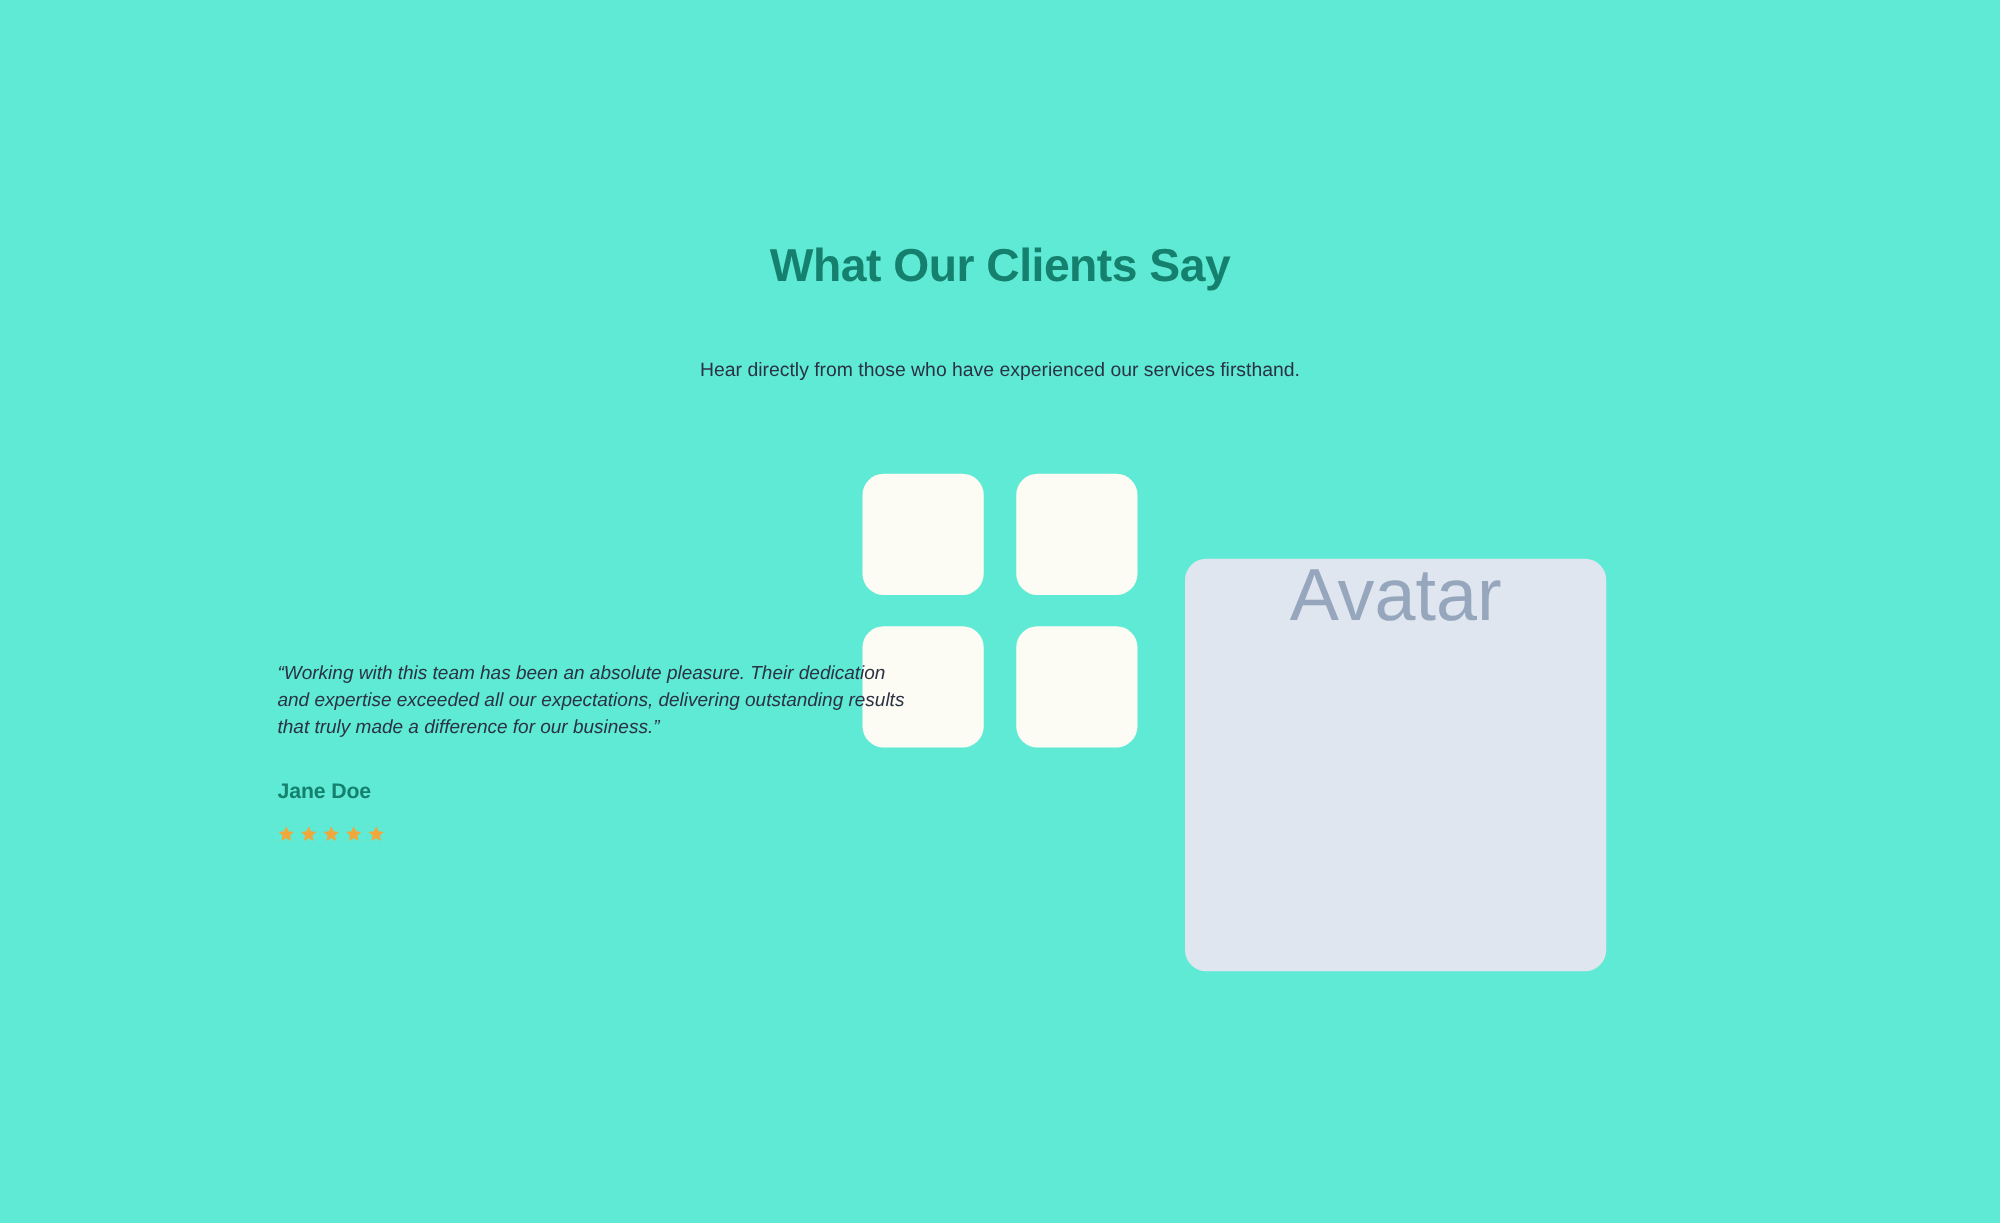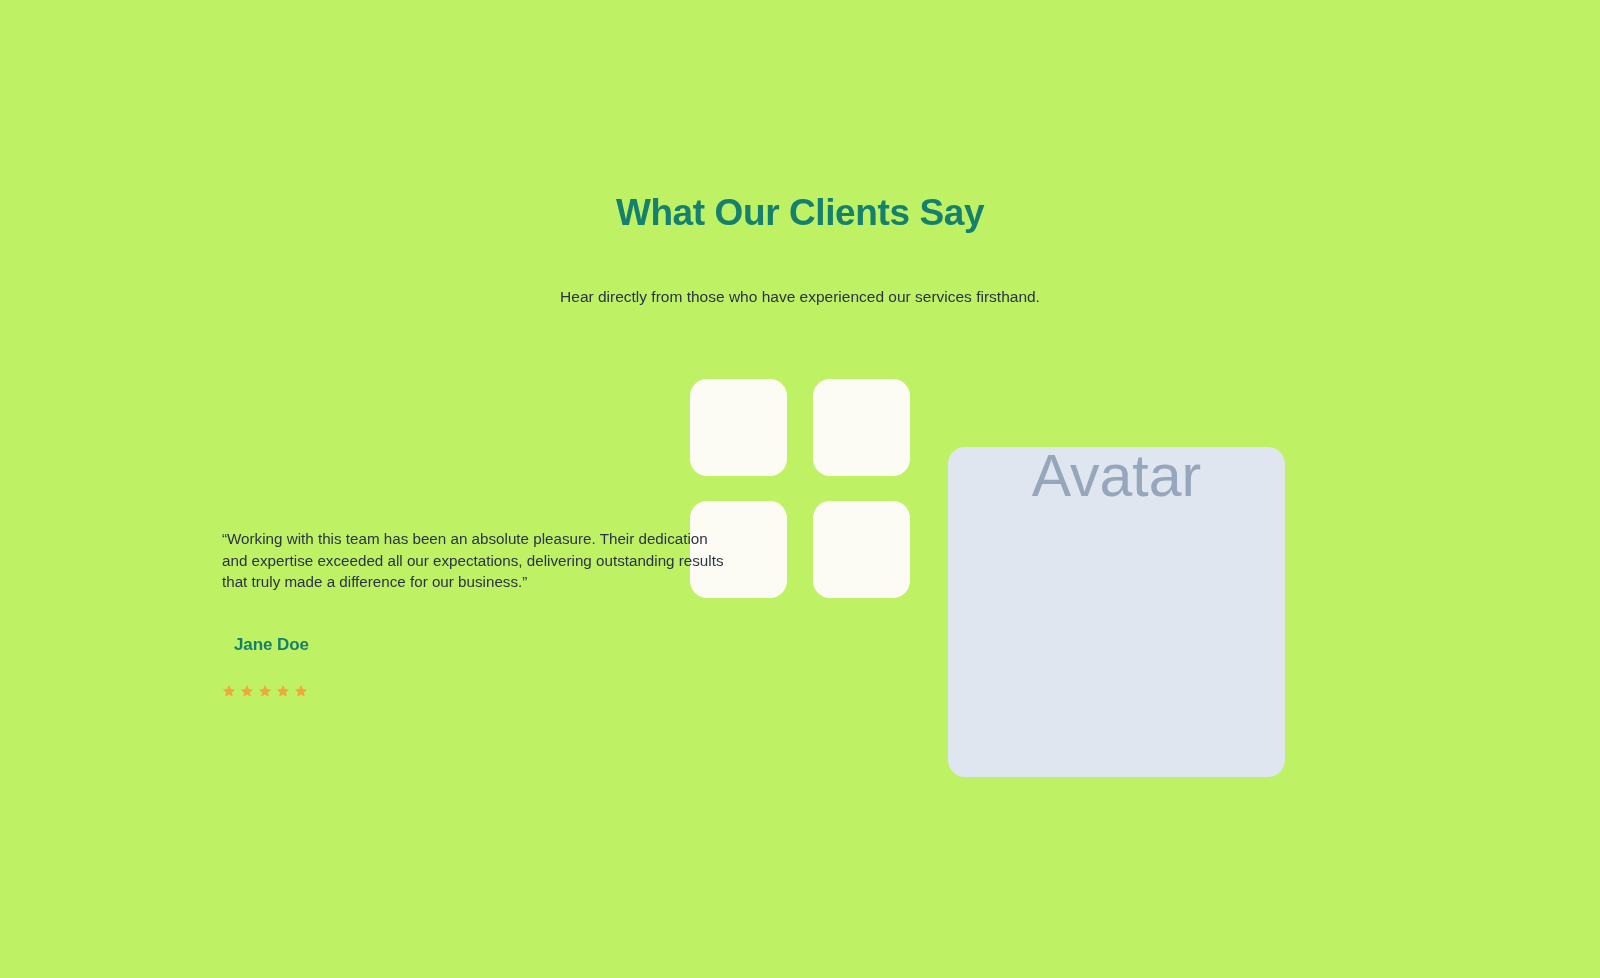--- a/index.html
+++ b/index.html
@@ -12,21 +12,21 @@
     height: 978px;
     position: relative;
     overflow: hidden;
     font-family: "Liberation Sans", sans-serif;
     -webkit-font-smoothing: antialiased;
   }
 
   .page {
     position: absolute;
     inset: 0;
-    background: #bef264;
+    background: #5eead4;
   }
 
   
   .section-head {
     position: absolute;
     left: 0;
     right: 0;
     top: 190px;
     text-align: center;
   }
@@ -73,23 +73,24 @@
     top: 528px;
     width: 512px;
     z-index: 3;
   }
   .testimonial-quote {
     margin: 0;
     font-size: 15.2px;
     line-height: 21.5px;
     color: #2b3245;
     font-weight: 400;
+    font-style: italic;
   }
   .testimonial-author {
-    margin: 12px;
+    margin: 0;
     padding-top: 29px;
     font-size: 17px;
     line-height: 1.3;
     font-weight: 700;
     letter-spacing: -0.1px;
     color: #15806d;
   }
   .rating {
     padding-top: 16px;
     display: flex;

